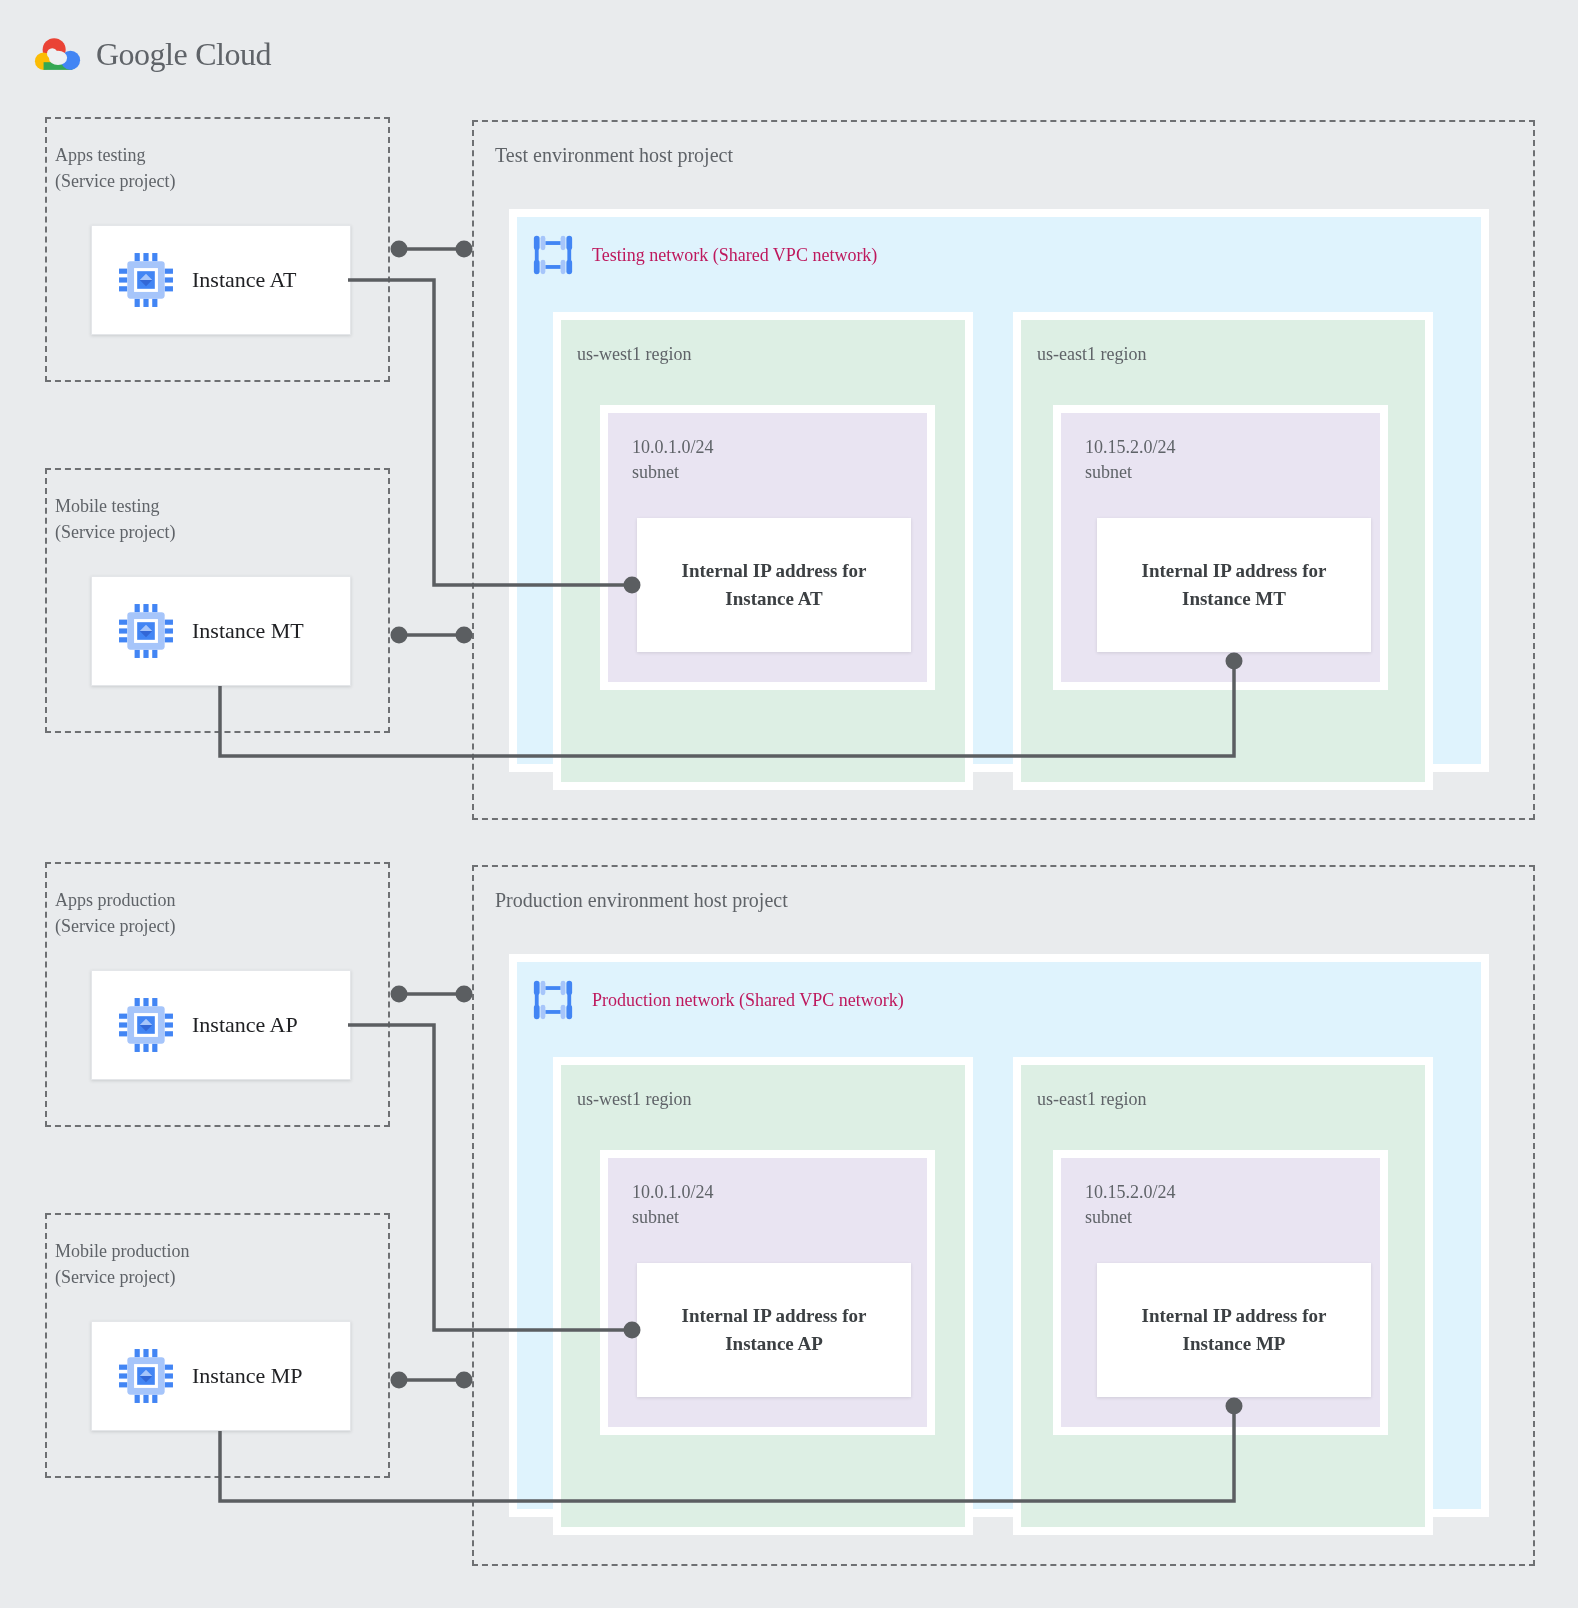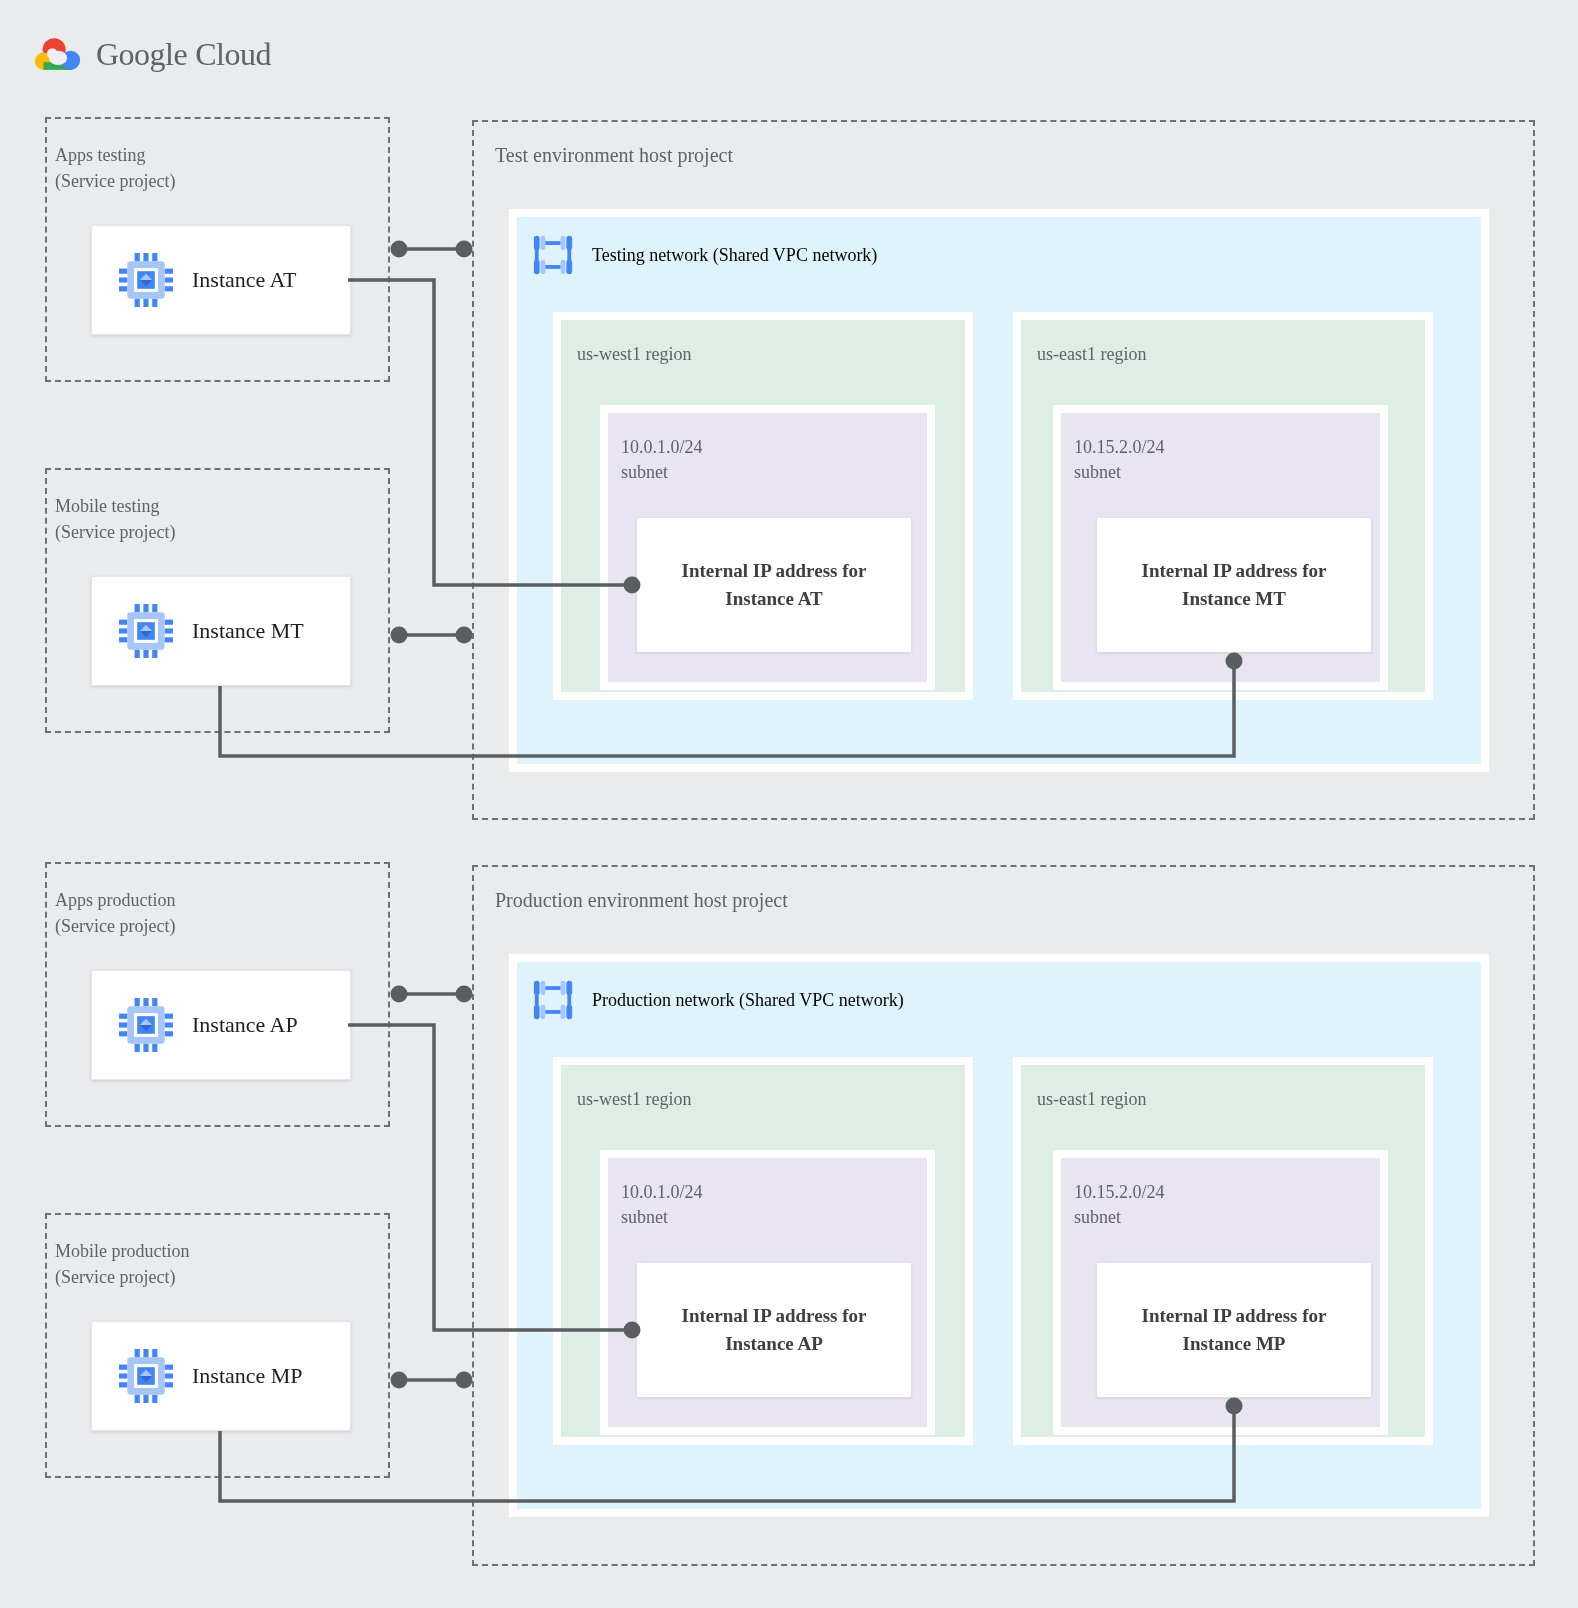--- a/index.html
+++ b/index.html
@@ -34,35 +34,35 @@
     border:2px dashed #6E7073;
   }
   .host-title { position:absolute; left:21px; top:22px; font-size:20px; color:#5F6368; }
   
   .net-box {
     position:absolute; left:43px; top:95px; width:964px; height:547px;
     background:#DFF3FD; box-shadow:0 0 0 8px #FFFFFF;
   }
   .net-header { position:absolute; left:14px; top:16px; display:flex; align-items:center; gap:17px; }
   .vpc-icon { width:44px; height:44px; flex:none; }
-  .net-label { font-size:18px; color:#000000; }
+  .net-label { font-size:18px; color:#be185d; }
   .region {
-    position:absolute; top:103px; width:404px; height:372px;
+    position:absolute; top:103px; width:404px; height:462px;
     background:#DDEFE4; box-shadow:0 0 0 8px #FFFFFF;
   }
   .region-west { left:44px; }
   .region-east { left:504px;padding-left:7px; }
   .region-label { position:absolute; left:16px; top:24px; font-size:18px; color:#5F6368; }
   .subnet {
     position:absolute; top:93px; width:319px; height:269px;
     background:#E9E4F2; box-shadow:0 0 0 8px #FFFFFF;
   }
   .region-west .subnet { left:47px; }
   .region-east .subnet { left:40px; }
-  .subnet-label { position:absolute; left:13px; top:22px; font-size:18px; color:#5F6368; line-height:1.4; }
+  .subnet-label { position:absolute; left:24px; top:22px; font-size:18px; color:#5F6368; line-height:1.4; }
   .ip-box {
     position:absolute; top:105px; width:274px; height:134px;
     background:#FFFFFF; box-shadow:0 1px 3px rgba(60,64,67,.15);
     display:flex; align-items:center; justify-content:center; text-align:center;
   }
   .region-west .ip-box { left:29px; }
   .region-east .ip-box { left:36px; }
   .ip-label { font-size:19px; font-weight:bold; color:#3C4043; line-height:1.5; width:236px; }
   
   .overlay { position:absolute; left:0; top:0; pointer-events:none; }

